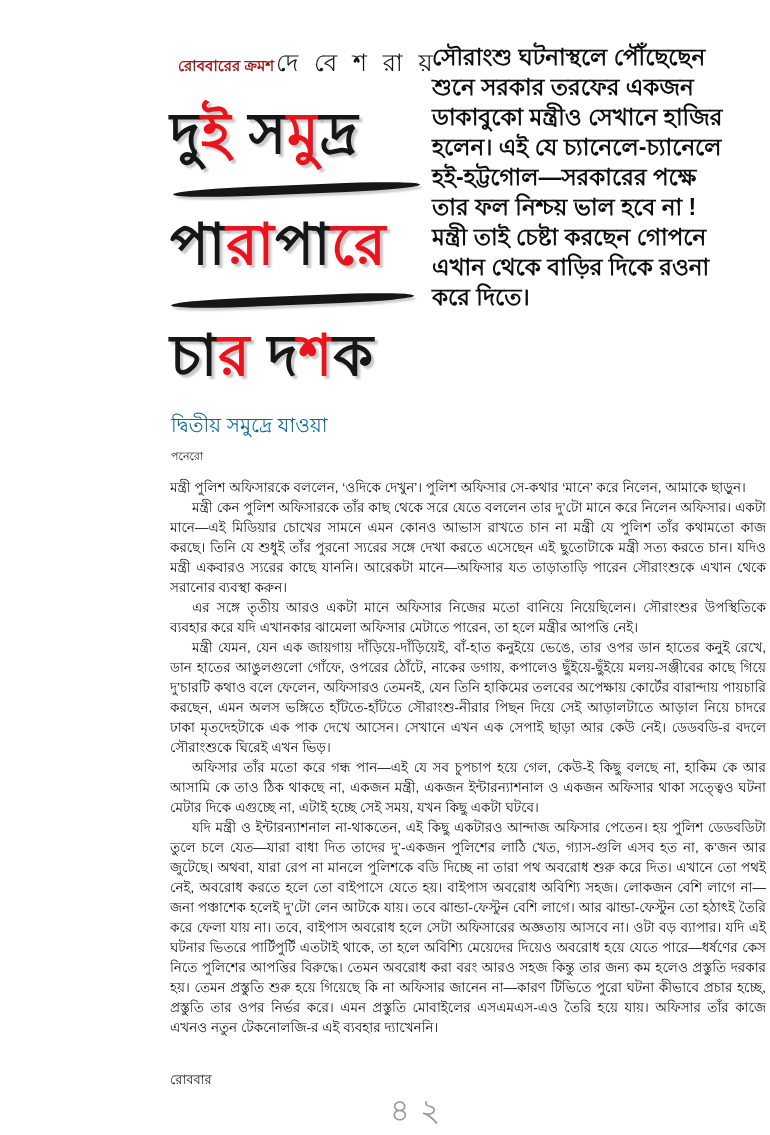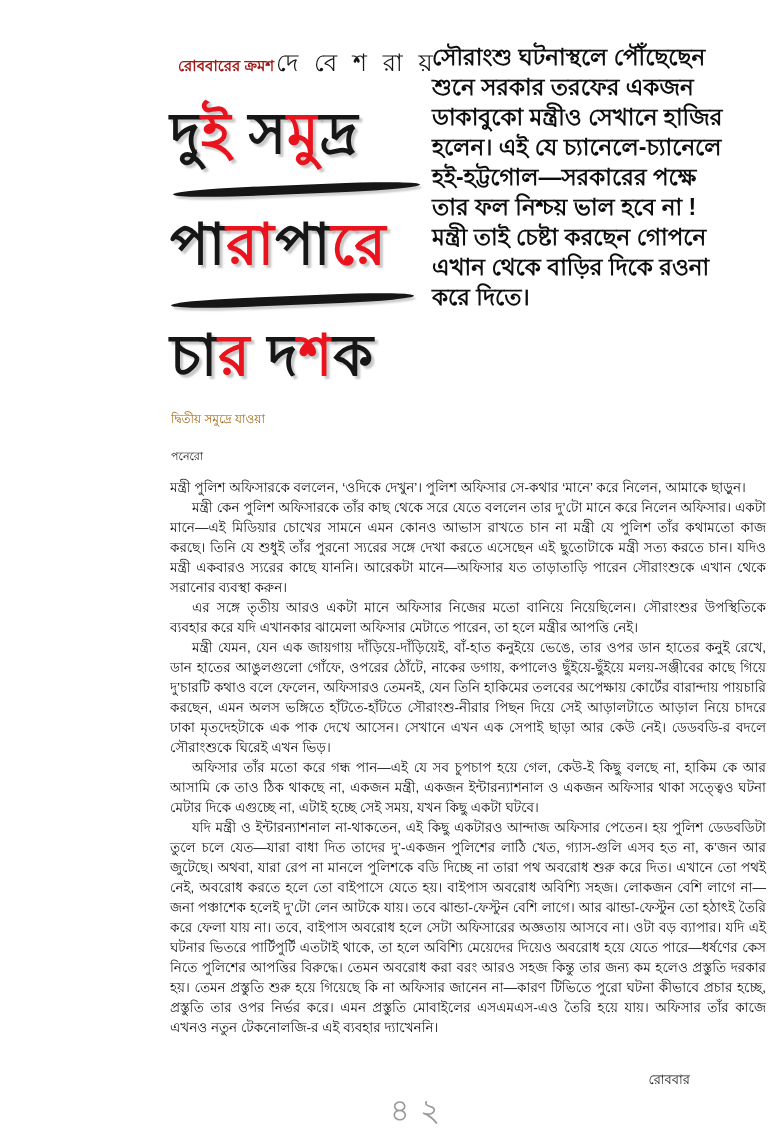--- a/index.html
+++ b/index.html
@@ -36,35 +36,35 @@
   .stroke-2 { width:243px; margin:9px 0 7px 1px; }
 
   
   .intro-standfirst {
     position:absolute; left:432px; top:42px; width:336px;
     font-size:23px; font-weight:bold; color:#0e0e0e; line-height:30px;
   }
   .intro-line { white-space:nowrap; }
 
   
-  .section-title { position:absolute; left:171px; top:410px; font-size:12px; color:#a16207; }
+  .section-title { position:absolute; left:171px; top:410px; font-size:20px; color:#0369a1; }
   .chapter-number { position:absolute; left:171px; top:448px; font-size:11px; color:#111; }
 
   
   .story-body {
     position:absolute; left:170px; top:478px; width:596px;
     font-size:13.5px; line-height:20px; color:#0f0f0f; text-align:justify;
   }
   .body-para { margin:0; text-indent:22px; }
   .body-para:first-child { text-indent:0; }
 
   
   .footer-brand {
     position:absolute; left:170px; top:1070px; width:520px;
-    text-align:right; font-size:13px; color:#141414;
+    text-align:left; font-size:13px; color:#141414;
   }
   .page-number {
     position:absolute; left:160px; top:1086px; width:520px;
     text-align:center; font-size:31px; color:#9a9a9a; letter-spacing:10px;
   }
 </style>
 </head>
 <body>
 
 <div class="page">

